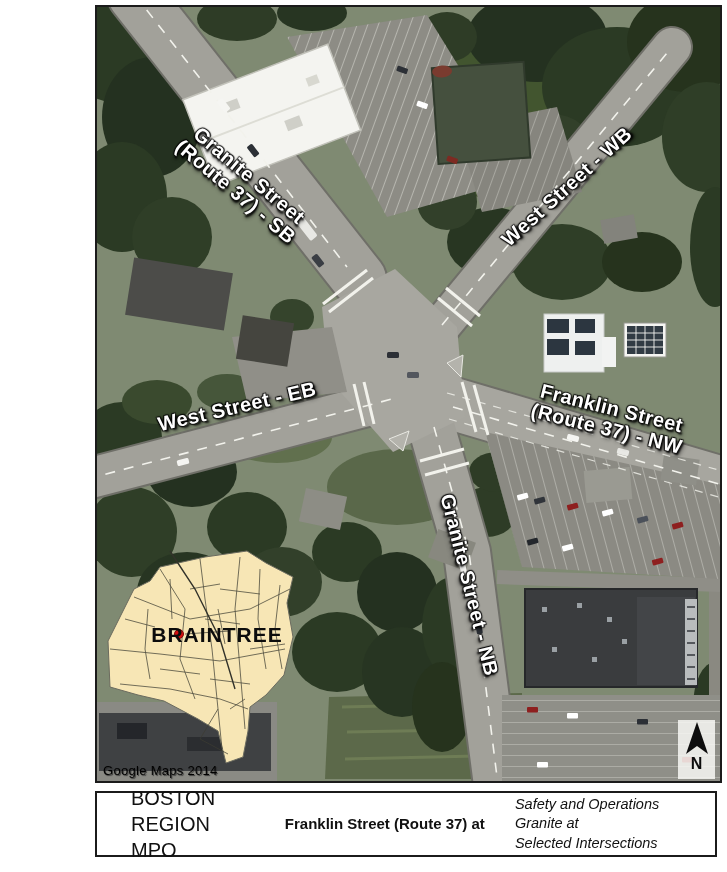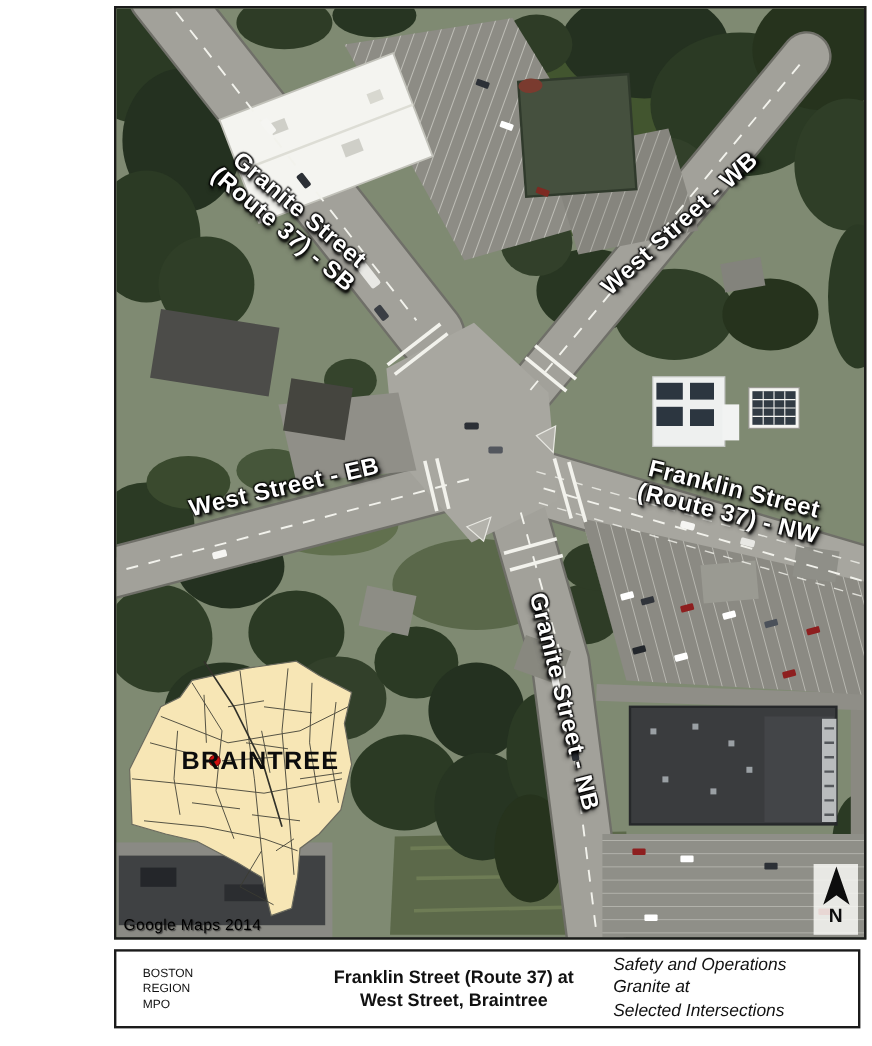--- a/index.html
+++ b/index.html
@@ -20,21 +20,21 @@
   .attribution{position:absolute;left:6px;bottom:3px;font-size:13px;color:#000000;
       text-shadow:1px 1px 1px rgba(40,40,40,.85);letter-spacing:.3px;}
   .north-arrow{position:absolute;left:581px;top:713px;width:37px;height:59px;
       background:rgba(248,248,244,.85);display:flex;flex-direction:column;
       align-items:center;justify-content:flex-start;}
   .north-arrow .n-label{color:#0d0d0d;font-weight:bold;font-size:16px;line-height:1;margin-top:-2px;}
 
   .title-block{position:absolute;left:95px;top:791px;width:622px;height:66px;
       border:2px solid #1b1b1b;box-sizing:border-box;display:flex;align-items:center;
       background:#ffffff;color:#111111;}
-  .tb-left{width:24%;padding-left:22px;font-size:10px;line-height:1.3;box-sizing:border-box;}
+  .tb-left{width:24%;padding-left:22px;font-size:20px;line-height:1.3;box-sizing:border-box;margin-left:12px;}
   .tb-center{width:43%;text-align:center;font-weight:bold;font-size:15px;line-height:1.3;}
   .tb-right{width:33%;font-style:italic;font-size:14.5px;line-height:1.32;
       padding-right:16px;box-sizing:border-box;}
 </style>
 </head>
 <body>
 
 <div class="page">
 
   <div class="map-frame">
@@ -300,21 +300,20 @@
   </div>
 
   <div class="title-block">
     <div class="tb-left">
       <div>BOSTON</div>
       <div>REGION</div>
       <div>MPO</div>
     </div>
     <div class="tb-center">
       <div>Franklin Street (Route 37) at</div>
-      <div>West Street, Braintree</div>
     </div>
     <div class="tb-right">
       <div>Safety and Operations</div>
       <div>Granite at</div>
       <div>Selected Intersections</div>
     </div>
   </div>
 
 </div>
 

